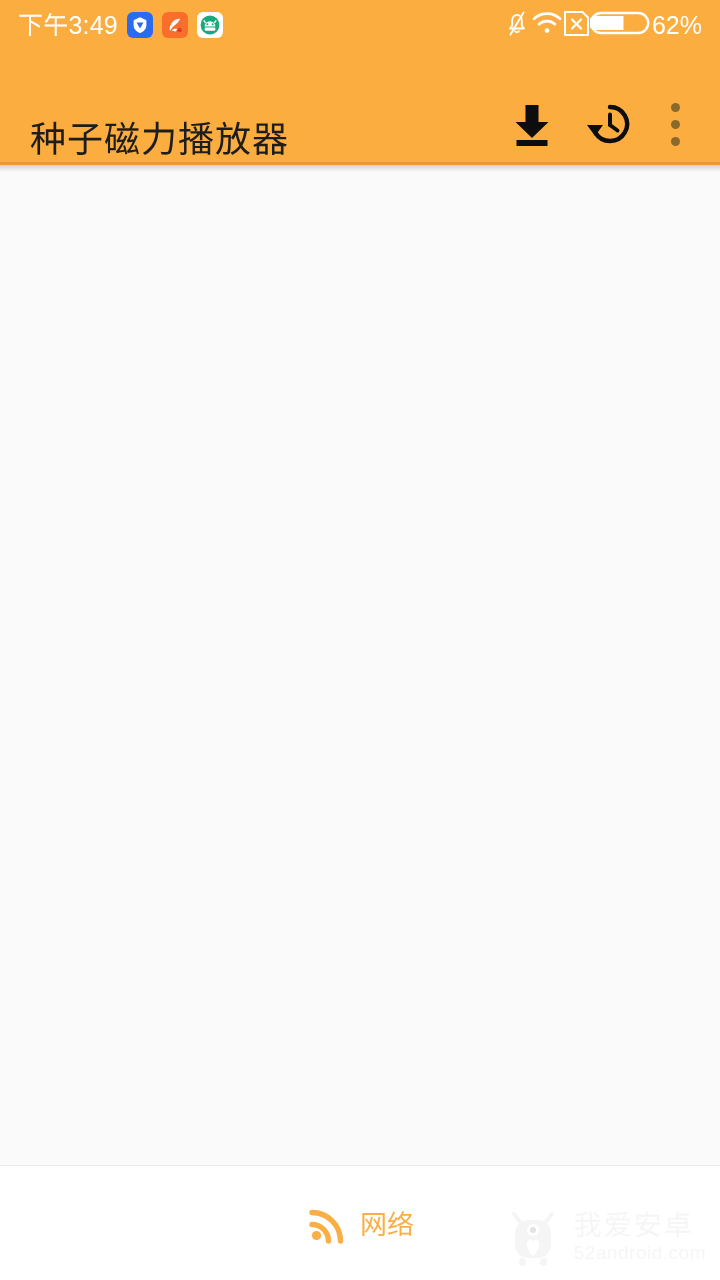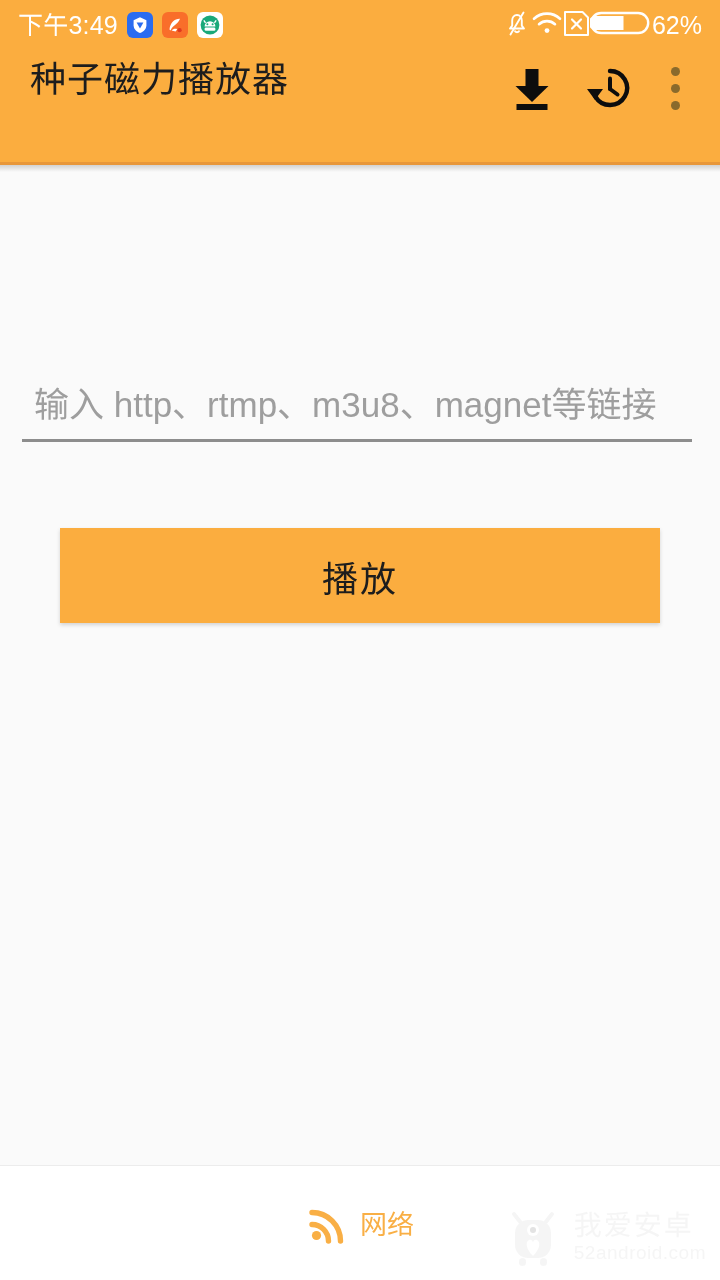--- a/index.html
+++ b/index.html
@@ -35,21 +35,21 @@
   #status-right {
     margin-left:auto; display:flex; align-items:center; 
   }
   #battery-pct { font-size:25px; color:#ffffff; line-height:1; white-space:nowrap; margin-left:2px; }
 
   
   #toolbar {
     height:115px; flex:0 0 115px;
     background:#FBAD3F;
     border-bottom:3px solid #e8973a;
-    display:flex; align-items:flex-start;
+    display:flex; align-items:flex-end;
     padding:0 16px 0 30px;
     position:relative; z-index:5;
   }
   #app-title {
     font-size:36px; color:#1d1d1d; letter-spacing:1px;
     white-space:nowrap;
   }
   #toolbar-actions { margin-left:auto; display:flex; align-items:center; }
   .tb-btn {
     width:76px; height:76px;
@@ -238,25 +238,21 @@
             <span class="dot"></span>
         </span>
       </button>
 
     </div>
   </div>
 
   <div id="content">
     <div id="toolbar-shadow"></div>
 
-    <div id="url-field-wrap">
-      <input id="url-input" type="text" placeholder="输入 http、rtmp、m3u8、magnet等链接" style="">
-    </div>
-
-    <button id="play-button">播放</button>
+
   </div>
 
   <div id="bottom-nav">
 
     <button class="nav-tab active">
       <span class="nav-icon">
         <svg width="44" height="44" viewBox="0 0 44 44">
           <circle cx="10.5" cy="32.5" r="4.6" fill="#F9AF45"></circle>
           <path d="M6 21.5 a16.5 16.5 0 0 1 16.5 16.5" fill="none" stroke="#F9AF45" stroke-width="5.4" stroke-linecap="round"></path>
           <path d="M6 9.5 a28.5 28.5 0 0 1 28.5 28.5" fill="none" stroke="#F9AF45" stroke-width="5.4" stroke-linecap="round"></path>

